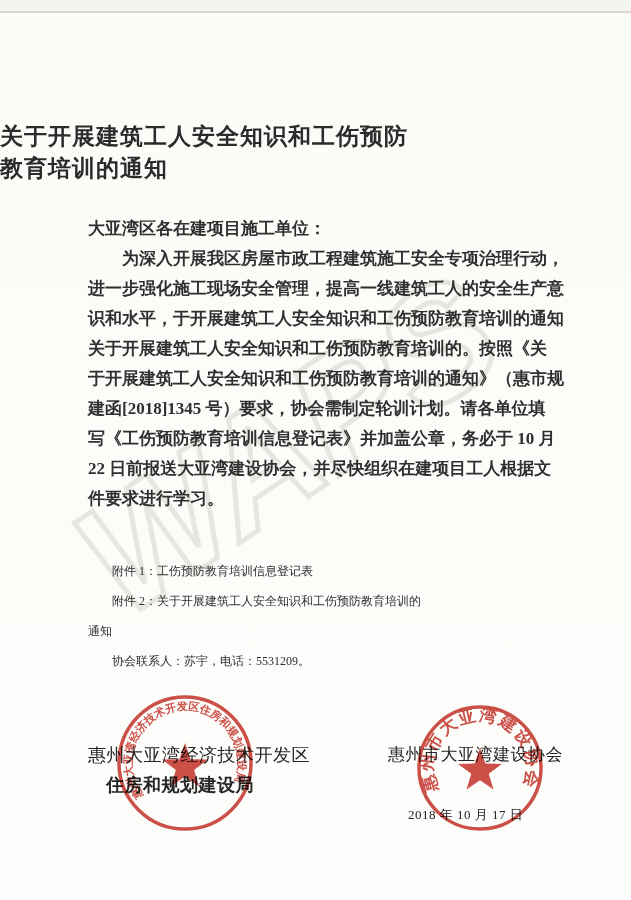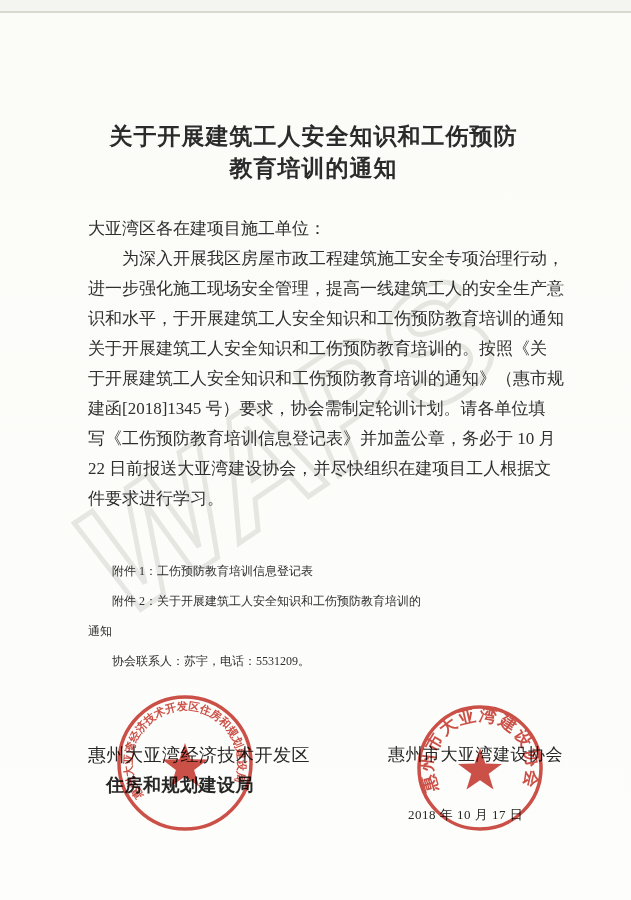--- a/index.html
+++ b/index.html
@@ -27,36 +27,36 @@
     position: absolute;
     left: 0; top: 0;
     width: 631px; height: 900px;
     pointer-events: none;
     z-index: 1;
   }
   .doc-title {
     position: absolute;
     left: 0; top: 121px;
     width: 627px;
-    text-align: center;
     font-size: 23px;
     font-weight: 700;
     color: #2b2b2b;
     line-height: 32px;
     letter-spacing: 1px;
     z-index: 2;
   }
   .body-text {
     position: absolute;
     left: 88px; top: 214px;
     width: 470px;
     font-size: 17px;
     color: #2f2f2f;
     line-height: 30px;
     z-index: 2;
+    font-weight: bold;
   }
   .body-text .line { height: 30px; white-space: nowrap; }
   .attachments {
     position: absolute;
     left: 88px; top: 556px;
     width: 470px;
     font-size: 12px;
     color: #2f2f2f;
     line-height: 30px;
     z-index: 2;

